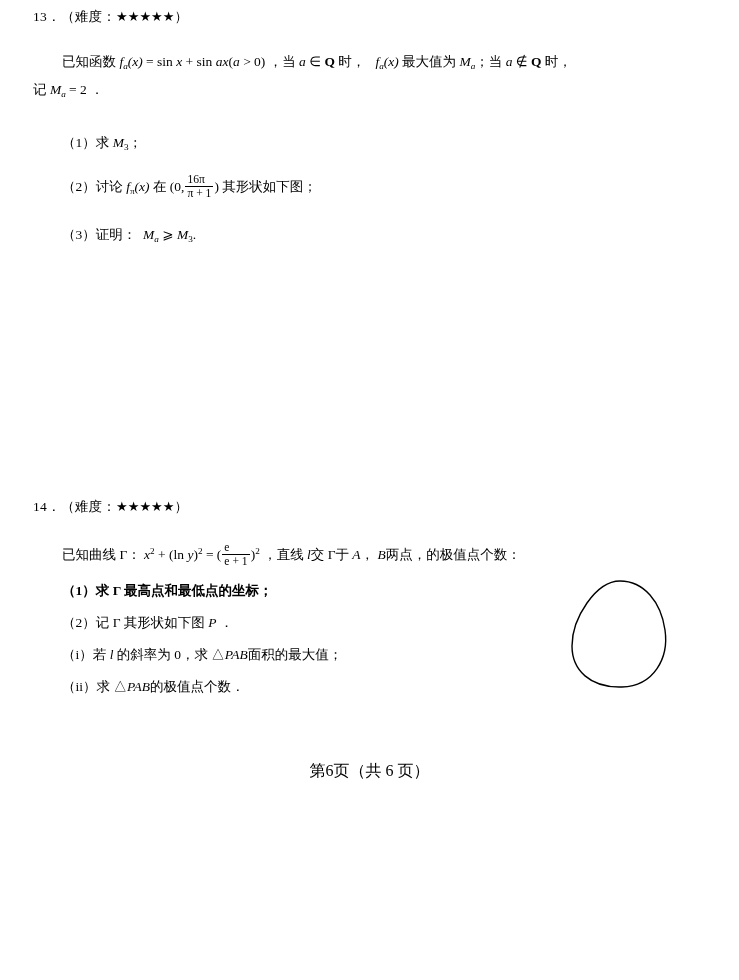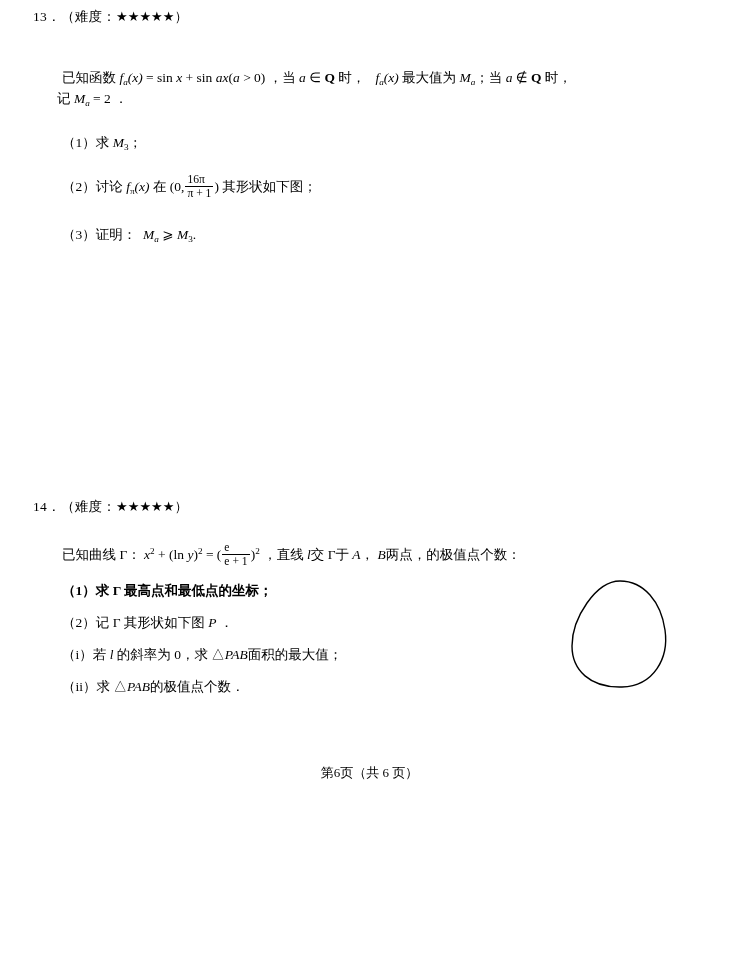--- a/index.html
+++ b/index.html
@@ -88,47 +88,47 @@
     top: 578px;
     width: 108px;
     height: 112px;
   }
   .footer {
     position: absolute;
     left: 0;
     right: 0;
     bottom: 22px;
     text-align: center;
-    font-size: 13px;
+    font-size: 16px;
     font-family: "Liberation Serif", serif;
   }
 </style>
 </head>
 <body>
 
 <div class="page">
 
   <div class="q-head" style="left:33px; top:8px;">
     <span>13．</span><span>（难度：</span><span class="stars">★★★★★</span><span>）</span>
   </div>
 
-  <div class="body-line indent-line" style="top:52px;margin-top:16px;">
+  <div class="body-line indent-line" style="top:52px;">
     <span>已知函数</span>
     <span class="mi">f<sub class="sb">a</sub>(x)</span><span class="mup"> = </span><span class="mup">sin</span> <span class="mi">x</span><span class="mup"> + </span><span class="mup">sin</span> <span class="mi">ax</span><span class="mup">(</span><span class="mi">a</span><span class="mup"> &gt; 0)</span>
     <span>，当</span>
     <span class="mi">a</span> <span class="mup">∈</span> <span class="bb">Q</span>
     <span>时，</span>
     &nbsp;&nbsp;<span class="mi">f<sub class="sb">a</sub>(x)</span>
     <span>最大值为</span>
     <span class="mi">M<sub class="sb">a</sub></span><span>；当</span>
     <span class="mi">a</span> <span class="mup">∉</span> <span class="bb">Q</span>
     <span>时，</span>
   </div>
 
-  <div class="body-line flush-line" style="top:89px;margin-left:24px;">
+  <div class="body-line flush-line" style="top:80px;">
     <span>记</span>
     <span class="mi">M<sub class="sb">a</sub></span><span class="mup"> = 2</span>
     <span>．</span>
   </div>
 
   <div class="body-line indent-line" style="top:133px;">
     <span>（1）</span><span>求</span>
     <span class="mi">M<sub class="sbn">3</sub></span><span>；</span>
   </div>
 

